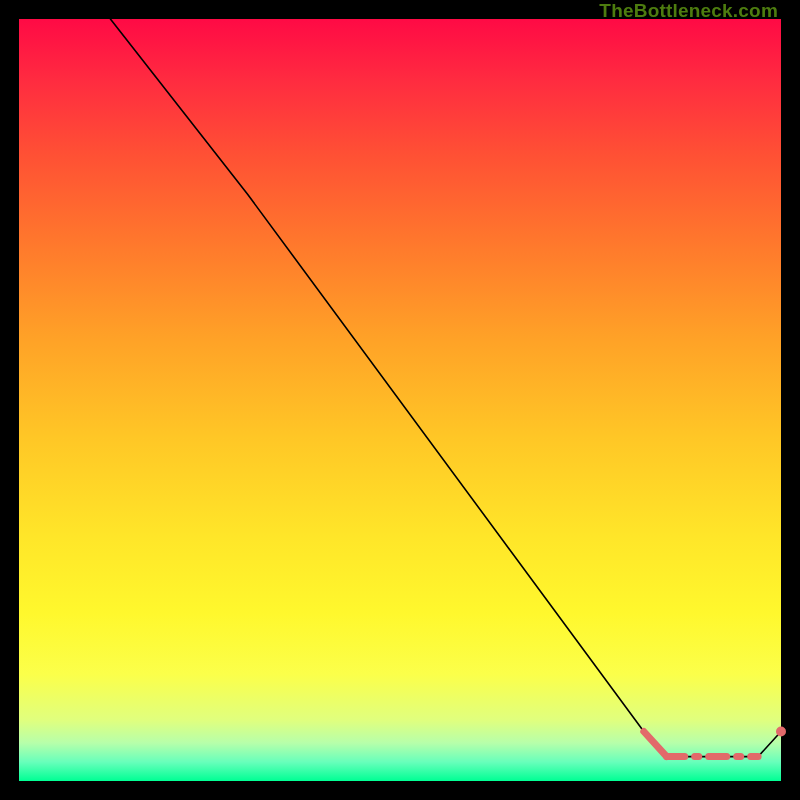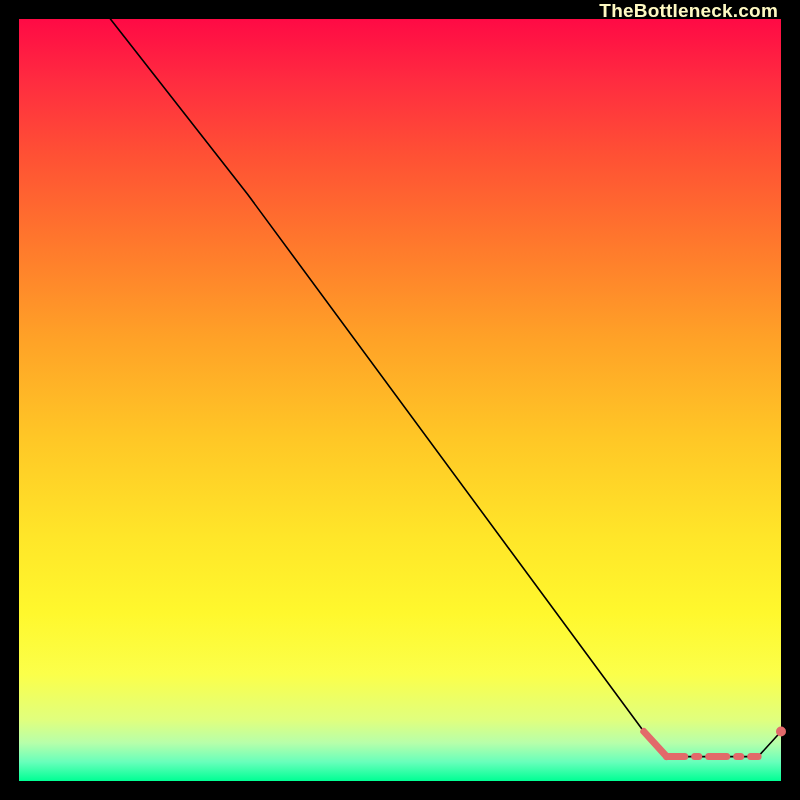--- a/index.html
+++ b/index.html
@@ -30,21 +30,21 @@
       #e0ff7e 92%,
       #b7ffaa 95%,
       #68ffbb 97.5%,
       #00ff94 100%
     );
   }
   .watermark {
     position: absolute;
     top: 0px;
     right: 22px;
-    color: #fef9c3;
+    color: #4d7c0f;
     font-size: 19px;
     font-weight: 600;
     letter-spacing: 0.2px;
   }
   svg.overlay {
     position: absolute;
     left: 19px;
     top: 19px;
     width: 762px;
     height: 762px;

